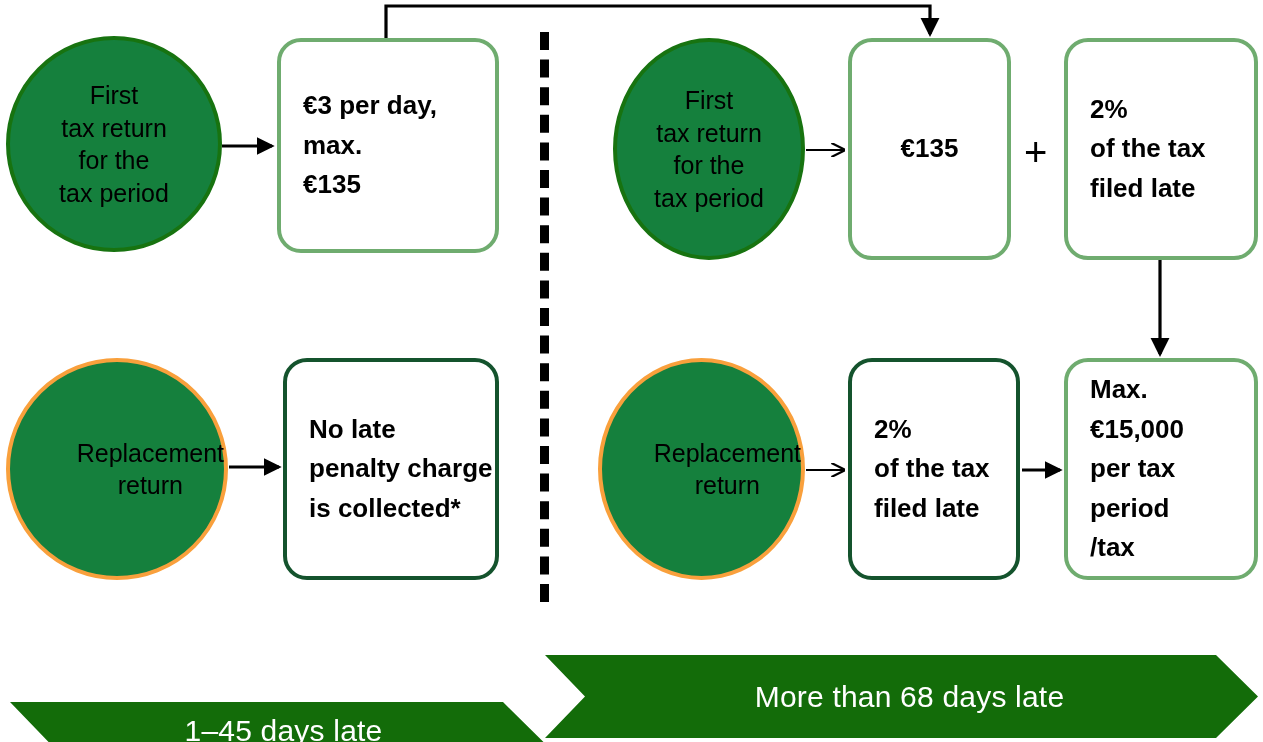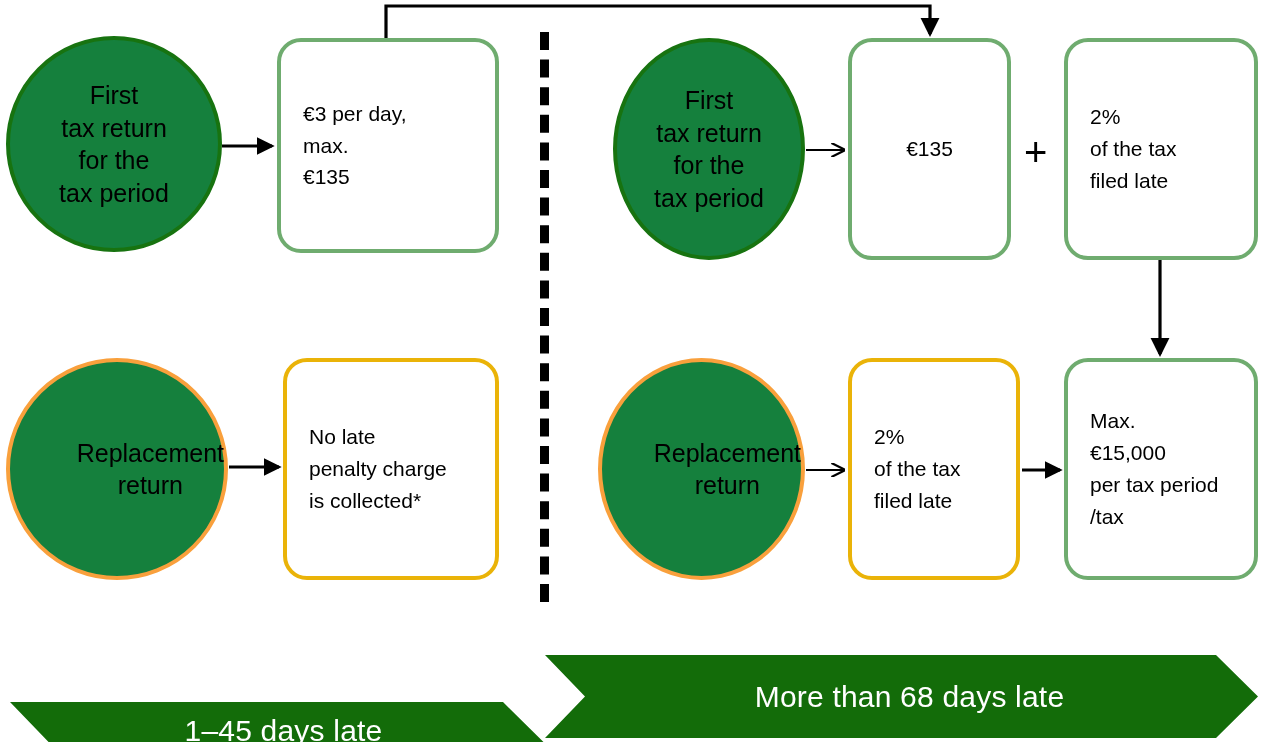--- a/index.html
+++ b/index.html
@@ -37,34 +37,34 @@
     background: #ffffff;
     box-sizing: border-box;
     border-radius: 24px;
     display: flex;
     align-items: center;
     justify-content: flex-start;
     padding-left: 22px;
     text-align: left;
   }
   .rbox.lightgreen { border: 4px solid #6FAC6F; }
-  .rbox.orange     { border: 4px solid #eab308; }
+  .rbox.orange     { border: 4px solid #14532d; }
   .rbox.center {
     justify-content: center;
     padding-left: 0;
     text-align: center;
   }
 
   .node-text {
     color: #000000;
     line-height: 1.32;
     white-space: pre-line;
   }
   .circle .node-text   { font-size: 25px; line-height: 1.30; }
-  .rbox .node-text     { font-size: 21px; line-height: 1.52; }
+  .rbox .node-text     { font-size: 26px; line-height: 1.52; font-weight: bold; }
 
   
   .plus-sign {
     position: absolute;
     font-size: 40px;
     color: #000000;
     line-height: 1;
     font-family: "Liberation Sans", sans-serif;
   }
 

